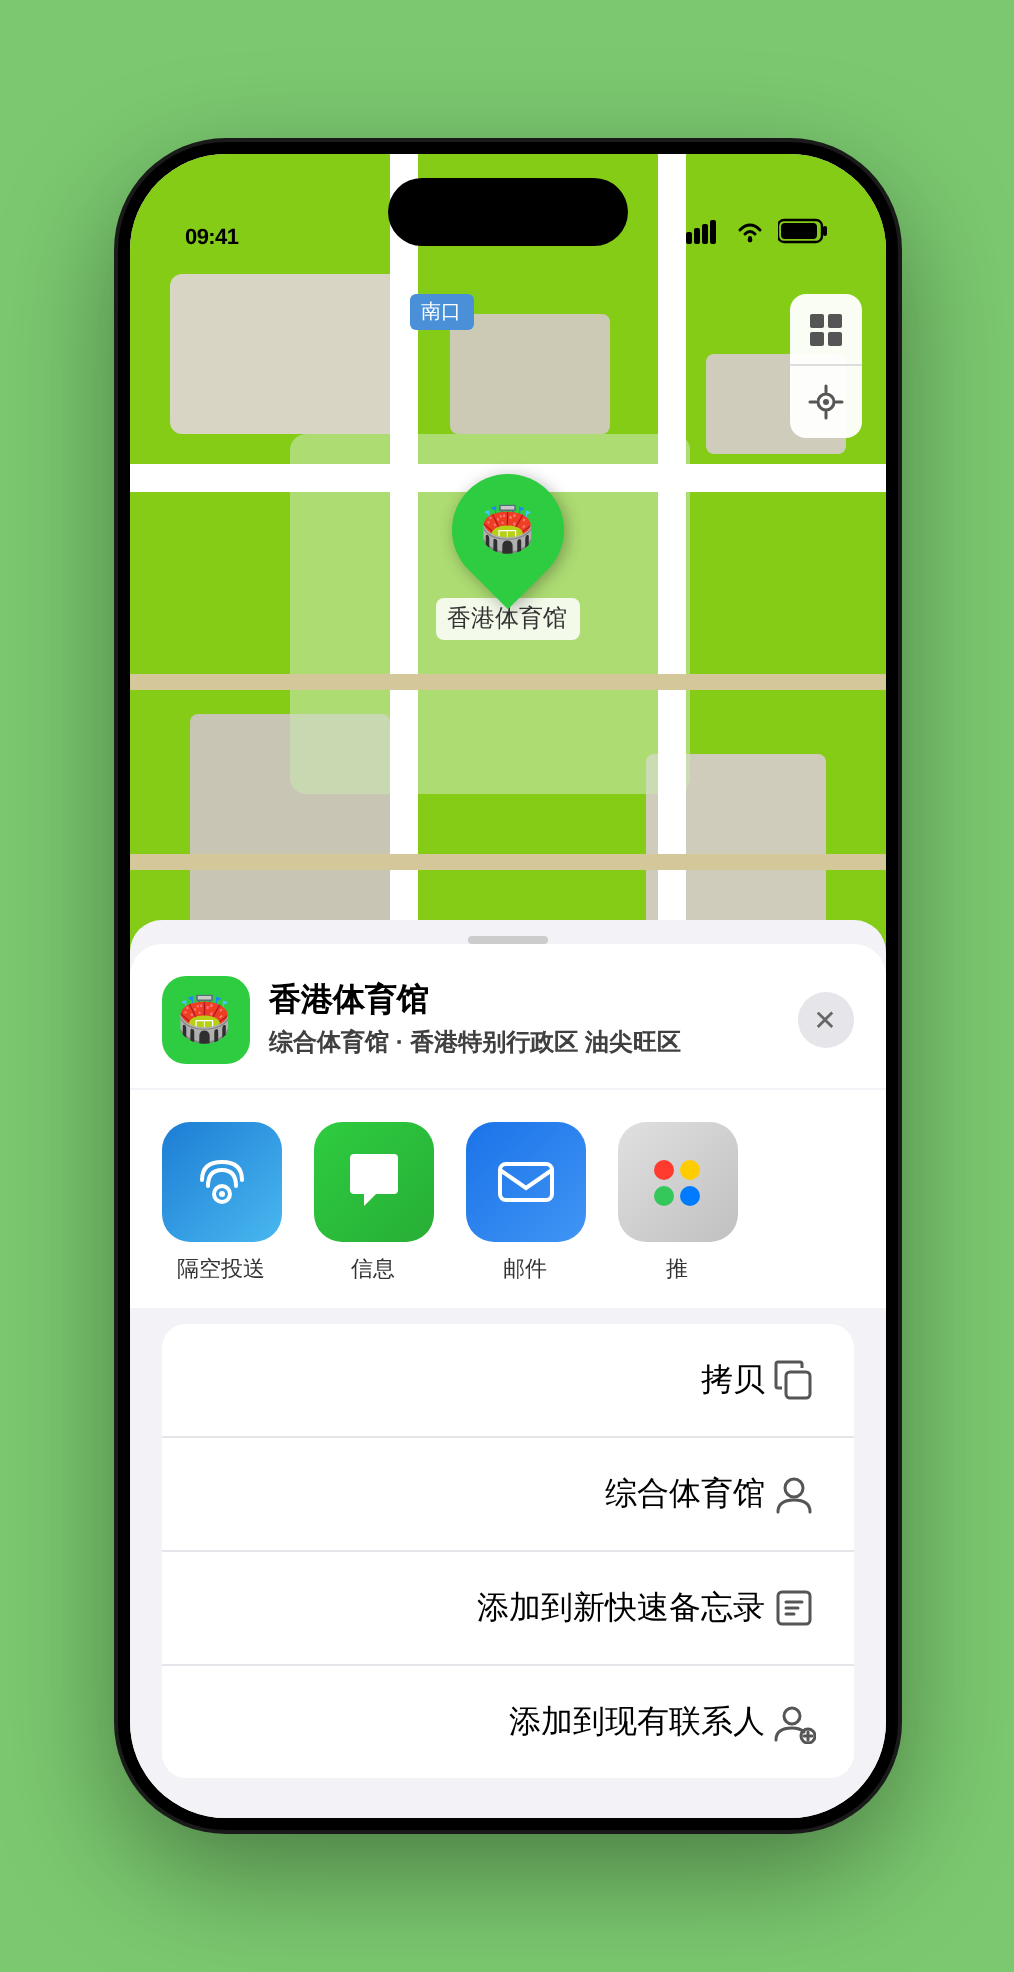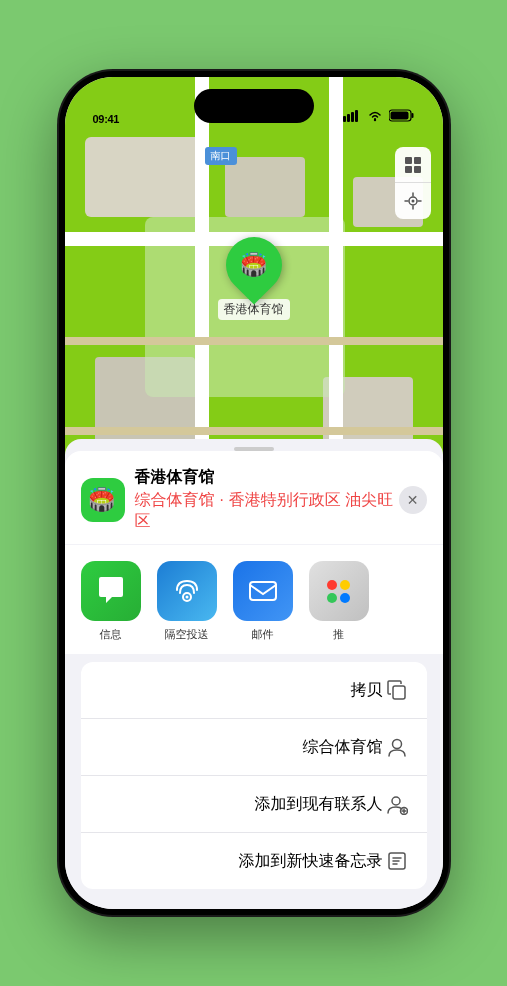--- a/index.html
+++ b/index.html
@@ -225,23 +225,24 @@
       margin-left: 10px;
     }
 
     .venue-name {
       font-size: 16px;
       font-weight: 600;
       color: #000;
     }
 
     .venue-desc {
-      font-size: 16px;
-      color: #ef4444;
+      font-size: 12px;
+      color: #404040;
       margin-top: 2px;
+      font-weight: bold;
     }
 
     .close-btn {
       width: 28px;
       height: 28px;
       background: #e5e5ea;
       border-radius: 50%;
       border: none;
       display: flex;
       align-items: center;
@@ -489,38 +490,38 @@
           <div class="venue-desc">综合体育馆 · 香港特别行政区 油尖旺区</div>
         </div>
         <button class="close-btn">
           <span>✕</span>
         </button>
       </div>
 
       <div class="apps-row">
 
         <div class="app-item">
-          <div class="app-icon messages">
-            <svg width="34" height="34" viewBox="0 0 34 34">
-              <path d="M5 5 Q5 3 7 3 L27 3 Q29 3 29 5 L29 21 Q29 23 27 23 L18 23 L12 29 L12 23 L7 23 Q5 23 5 21 Z" fill="white"></path>
-            </svg>
-          </div>
-          <span class="app-label">信息</span>
-        </div>
-
-        <div class="app-item">
           <div class="app-icon airdrop">
             <svg width="32" height="32" viewBox="0 0 32 32">
               <circle cx="16" cy="22" r="4" fill="none" stroke="white" stroke-width="2"></circle>
               <path d="M9 18 Q9 10 16 10 Q23 10 23 18" fill="none" stroke="white" stroke-width="2" stroke-linecap="round"></path>
               <path d="M6 15 Q6 6 16 6 Q26 6 26 15" fill="none" stroke="white" stroke-width="2" stroke-linecap="round"></path>
               <circle cx="16" cy="22" r="1.5" fill="white"></circle>
             </svg>
           </div>
           <span class="app-label">隔空投送</span>
+        </div>
+
+        <div class="app-item">
+          <div class="app-icon messages">
+            <svg width="34" height="34" viewBox="0 0 34 34">
+              <path d="M5 5 Q5 3 7 3 L27 3 Q29 3 29 5 L29 21 Q29 23 27 23 L18 23 L12 29 L12 23 L7 23 Q5 23 5 21 Z" fill="white"></path>
+            </svg>
+          </div>
+          <span class="app-label">信息</span>
         </div>
 
         <div class="app-item">
           <div class="app-icon mail">
             <svg width="34" height="34" viewBox="0 0 34 34">
               <rect x="4" y="8" width="26" height="18" rx="3" fill="none" stroke="white" stroke-width="2"></rect>
               <path d="M4 11 L17 20 L30 11" fill="none" stroke="white" stroke-width="2" stroke-linecap="round"></path>
             </svg>
           </div>
           <span class="app-label">邮件</span>
@@ -561,41 +562,41 @@
           <span class="menu-text">综合体育馆</span>
           <div class="menu-icon">
             <svg width="22" height="22" viewBox="0 0 22 22" fill="none">
               <circle cx="11" cy="8" r="4.5" stroke="#555" stroke-width="1.5"></circle>
               <path d="M3 20 Q3 14 11 14 Q19 14 19 20" stroke="#555" stroke-width="1.5" stroke-linecap="round"></path>
             </svg>
           </div>
         </div>
 
         <div class="menu-item">
+          <span class="menu-text">添加到新快速备忘录</span>
+          <div class="menu-icon">
+            <svg width="22" height="22" viewBox="0 0 22 22" fill="none">
+              <rect x="3" y="3" width="16" height="16" rx="2" stroke="#555" stroke-width="1.5"></rect>
+              <path d="M7 8 L15 8 M7 11 L13 11 M7 14 L11 14" stroke="#555" stroke-width="1.5" stroke-linecap="round"></path>
+            </svg>
+          </div>
+        </div>
+
+        <div class="menu-item">
           <span class="menu-text">添加到现有联系人</span>
           <div class="menu-icon">
             <svg width="22" height="22" viewBox="0 0 22 22" fill="none">
               <circle cx="10" cy="8" r="4" stroke="#555" stroke-width="1.5"></circle>
               <path d="M2 20 Q2 14 10 14 Q14 14 16 16" stroke="#555" stroke-width="1.5" stroke-linecap="round"></path>
               <circle cx="18" cy="18" r="3.5" stroke="#555" stroke-width="1.5" fill="none"></circle>
               <path d="M18 16 L18 20 M16 18 L20 18" stroke="#555" stroke-width="1.5" stroke-linecap="round"></path>
             </svg>
           </div>
         </div>
 
-        <div class="menu-item">
-          <span class="menu-text">添加到新快速备忘录</span>
-          <div class="menu-icon">
-            <svg width="22" height="22" viewBox="0 0 22 22" fill="none">
-              <rect x="3" y="3" width="16" height="16" rx="2" stroke="#555" stroke-width="1.5"></rect>
-              <path d="M7 8 L15 8 M7 11 L13 11 M7 14 L11 14" stroke="#555" stroke-width="1.5" stroke-linecap="round"></path>
-            </svg>
-          </div>
-        </div>
-
 
       </div>
 
     </div>
 
     <div class="home-indicator"></div>
 
   </div>
 </div>
 

